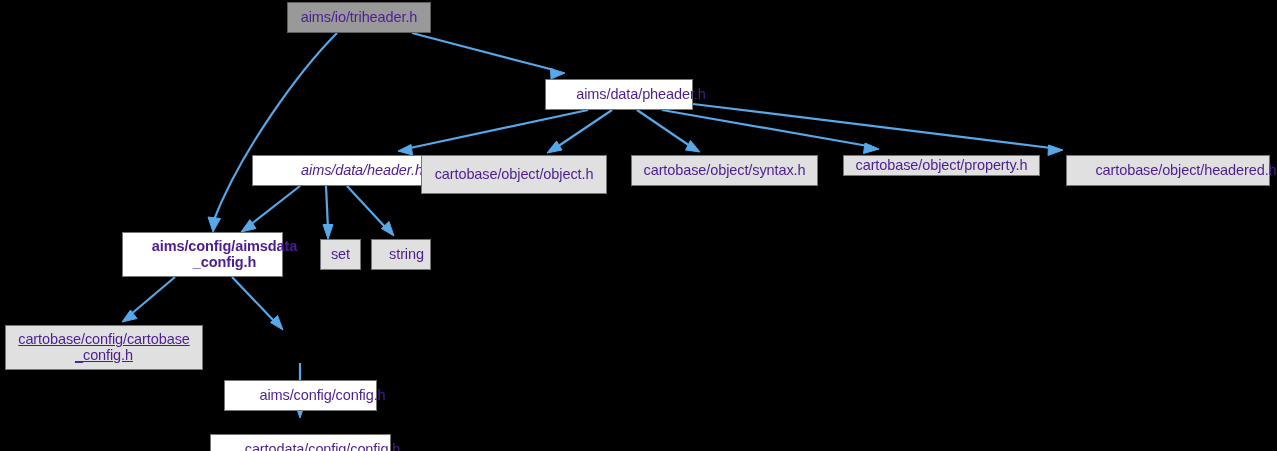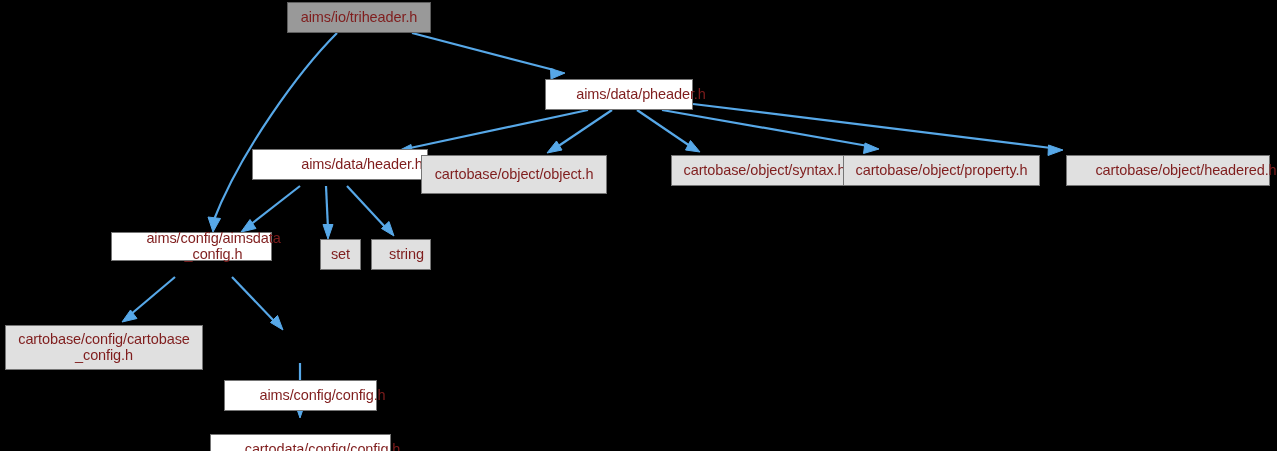--- a/index.html
+++ b/index.html
@@ -27,21 +27,21 @@
     height: 451px;
   }
   .node {
     position: absolute;
     box-sizing: border-box;
     display: flex;
     align-items: center;
     justify-content: center;
     text-align: center;
     border: 1px solid #757575;
-    color: #7f1d1d;
+    color: #4c1d95;
     font-size: 14.5px;
     line-height: 15.5px;
     letter-spacing: -0.1px;
     white-space: pre;
     z-index: 5;
   }
   .node.fill-white { background: #ffffff; padding-left: 44px; }
   .node.fill-light { background: #e0e0e0; }
   .node.fill-dark  { background: #999999; border-color: #5e5e5e; }
 </style>
@@ -73,27 +73,27 @@
       <path d="M 175,277 L 130,315" fill="none" stroke="#57a8e8" stroke-width="2.2"></path>
       <path d="M 122,322 l 15,-3.5 l -6.5,-8.5 Z" fill="#57a8e8" stroke="#57a8e8" stroke-width="1"></path>
       <path d="M 232,277 L 275,322" fill="none" stroke="#57a8e8" stroke-width="2.2"></path>
       <path d="M 283,330 l -5.5,-14.5 l -7,7 Z" fill="#57a8e8" stroke="#57a8e8" stroke-width="1"></path>
       <path d="M 300,363 L 300,408" fill="none" stroke="#57a8e8" stroke-width="2.2"></path>
       <path d="M 300,418 l 5,-14.5 l -10,0 Z" fill="#57a8e8" stroke="#57a8e8" stroke-width="1"></path>
     </svg>
   <div id="node-layer">
       <div class="node fill-dark" style="left: 287px; top: 2px; width: 144px; height: 31px;">aims/io/triheader.h</div>
       <div class="node fill-white" style="left: 545px; top: 79px; width: 148px; height: 31px;">aims/data/pheader.h</div>
-      <div class="node fill-white" style="left: 252px; top: 149px; width: 176px; height: 31px;">aims/data/header.h</div>
+      <div class="node fill-white" style="left: 252px; top: 155px; width: 176px; height: 31px; font-style: italic;">aims/data/header.h</div>
       <div class="node fill-light" style="left: 421px; top: 155px; width: 186px; height: 39px;">cartobase/object/object.h</div>
-      <div class="node fill-light" style="left: 631px; top: 155px; width: 187px; height: 31px; margin-left: 40px;">cartobase/object/syntax.h</div>
-      <div class="node fill-light" style="left: 843px; top: 155px; width: 197px; height: 31px;">cartobase/object/property.h</div>
+      <div class="node fill-light" style="left: 631px; top: 155px; width: 187px; height: 31px;">cartobase/object/syntax.h</div>
+      <div class="node fill-light" style="left: 843px; top: 155px; width: 197px; height: 21px;">cartobase/object/property.h</div>
       <div class="node fill-light" style="left: 1066px; top: 155px; width: 204px; height: 31px; padding-left: 36px;">cartobase/object/headered.h</div>
-      <div class="node fill-white" style="left: 111px; top: 232px; width: 161px; height: 29px;">aims/config/aimsdata
+      <div class="node fill-white" style="left: 122px; top: 232px; width: 161px; height: 45px; font-weight: bold;">aims/config/aimsdata
 _config.h</div>
       <div class="node fill-light" style="left: 320px; top: 239px; width: 41px; height: 31px;">set</div>
       <div class="node fill-light" style="left: 371px; top: 239px; width: 60px; height: 31px; padding-left: 11px;">string</div>
-      <div class="node fill-light" style="left: 5px; top: 325px; width: 198px; height: 45px;">cartobase/config/cartobase
+      <div class="node fill-light" style="left: 5px; top: 325px; width: 198px; height: 45px; text-decoration: underline;">cartobase/config/cartobase
 _config.h</div>
       <div class="node fill-white" style="left: 224px; top: 332px; width: 153px; height: 31px; margin-top: 48px;">aims/config/config.h</div>
       <div class="node fill-white" style="left: 210px; top: 418px; width: 181px; height: 31px; margin-top: 16px;">cartodata/config/config.h</div>
     </div>
 </div>
 
 </body></html>

